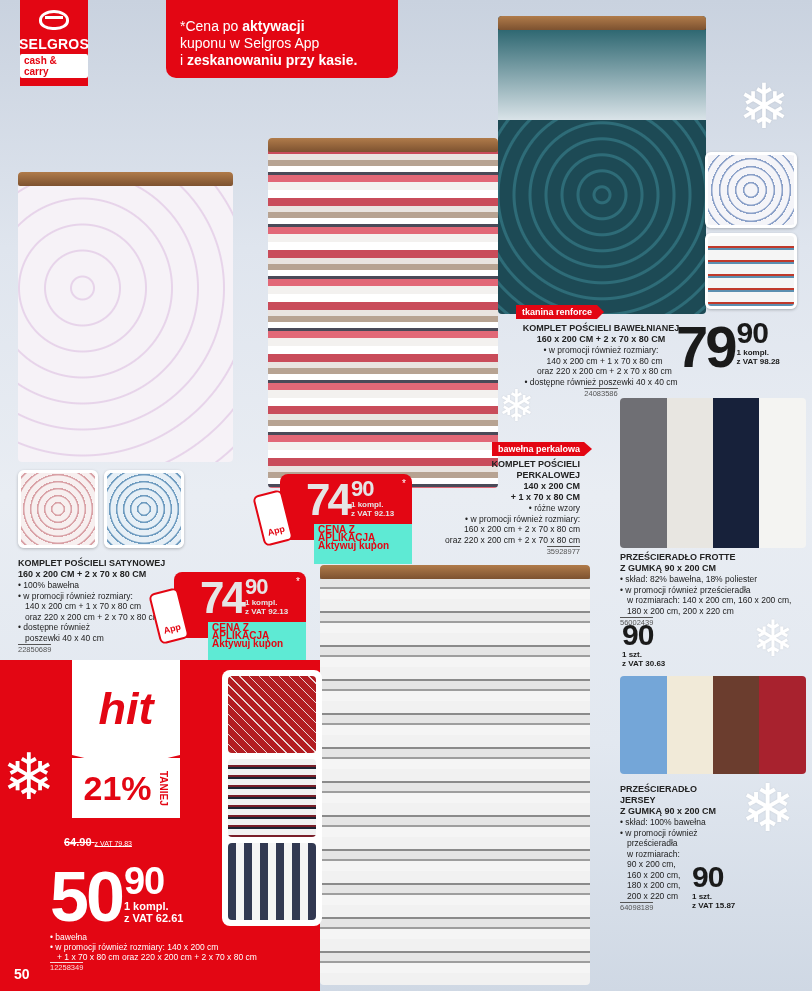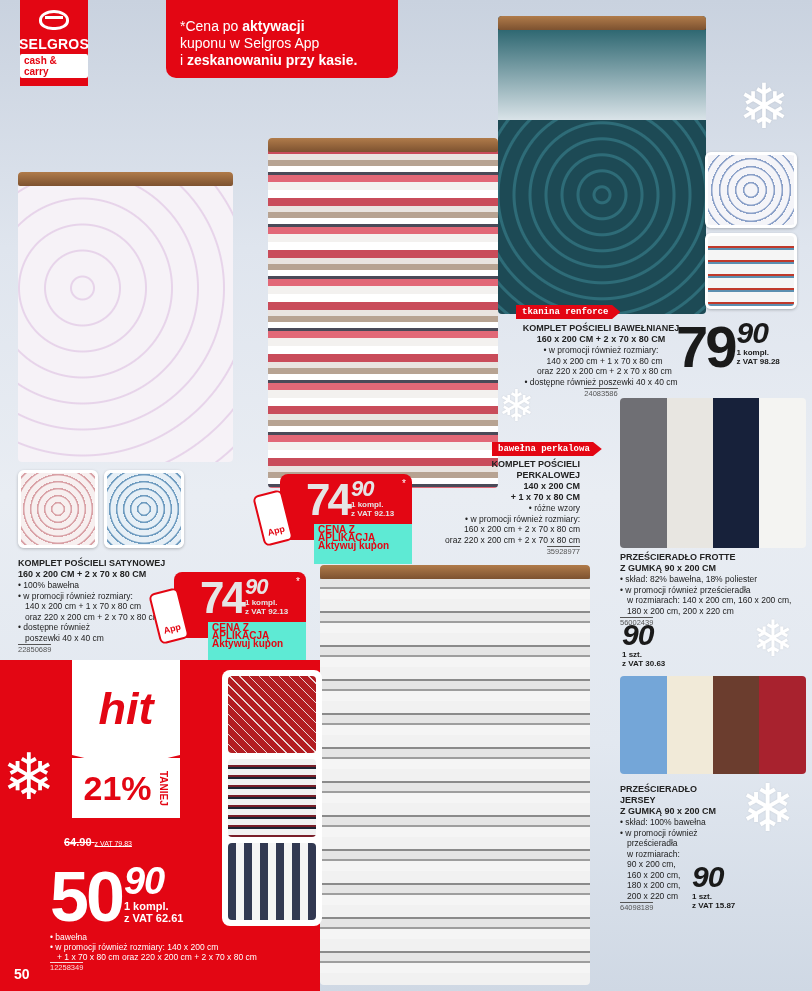--- a/index.html
+++ b/index.html
@@ -56,30 +56,30 @@
     display: flex; align-items: center; justify-content: center; }
   .pct-badge .pct { color: #e30613; font-size: 34px; font-weight: bold; }
   .pct-badge .taniej { color: #e30613; font-size: 10px; font-weight: bold; writing-mode: vertical-rl; margin-left: 6px; }
   .flannel-thumbs { left: 222px; top: 670px; width: 100px; height: 256px; background: #fff; border-radius: 8px; padding: 6px; display: flex; flex-direction: column; gap: 6px; }
   .flannel-thumbs div { flex: 1; border-radius: 4px; }
   .ft1 { background: repeating-linear-gradient(45deg, #b31d22 0 6px, #e9d6d6 6px 7px); }
   .ft2 { background: repeating-linear-gradient(180deg, #f2f2f2 0 6px, #7a1f2a 6px 8px, #1e2433 8px 10px); }
   .ft3 { background: repeating-linear-gradient(90deg, #1c2440 0 8px, #f4f4f4 8px 16px), #fff; opacity: .9; }
   
   .tag { color: #fff; background: #e30613; font-size: 9px; font-weight: bold; padding: 2px 12px 2px 6px;
-    clip-path: polygon(0 0, 92% 0, 100% 50%, 92% 100%, 0 100%); font-family: Liberation Mono, monospace; }
+    clip-path: polygon(0 0, 92% 0, 100% 50%, 92% 100%, 0 100%); }
   .desc { font-size: 8.5px; line-height: 10.5px; color: #222; }
   .desc .title { font-weight: bold; font-size: 9px; line-height: 11px; }
   .desc .sku { display: inline-block; font-size: 7.5px; color: #555; border-top: 1px solid #555; margin-top: 1px; }
   .desc.right { text-align: right; }
   
   .price { display: flex; align-items: flex-start; font-weight: bold; line-height: 1; }
   .price .int { font-size: 58px; letter-spacing: -3px; }
   .price .side { display: flex; flex-direction: column; margin-left: 2px; }
-  .price .dec { font-size: 30px; letter-spacing: -1px; font-style: italic; }
+  .price .dec { font-size: 30px; letter-spacing: -1px; }
   .price .unit { font-size: 8px; line-height: 9px; }
   .app-price { background: #e30613; color: #fff; border-radius: 8px; width: 132px; height: 66px; }
   .app-price .price { position: absolute; left: 26px; top: 4px; color: #e5e5e5; }
   .app-price .price .int { font-size: 44px; }
   .app-price .price .dec { font-size: 22px; }
   .app-price .cta { position: absolute; left: 34px; top: 50px; background: #5eead4; color: #e30613; font-size: 10px; font-weight: bold; line-height: 8px; padding: 2px 8px 14px 4px; }
   .app-price .star { position: absolute; right: 6px; top: 4px; font-size: 10px; color: #fff; }
   .phone { width: 30px; height: 52px; background: #fff; border: 2px solid #e30613; border-radius: 6px; transform: rotate(-14deg);
     display: flex; flex-direction: column; align-items: center; justify-content: flex-end; padding-bottom: 6px; }
   .phone span { color: #e30613; font-size: 9px; font-weight: bold; }

